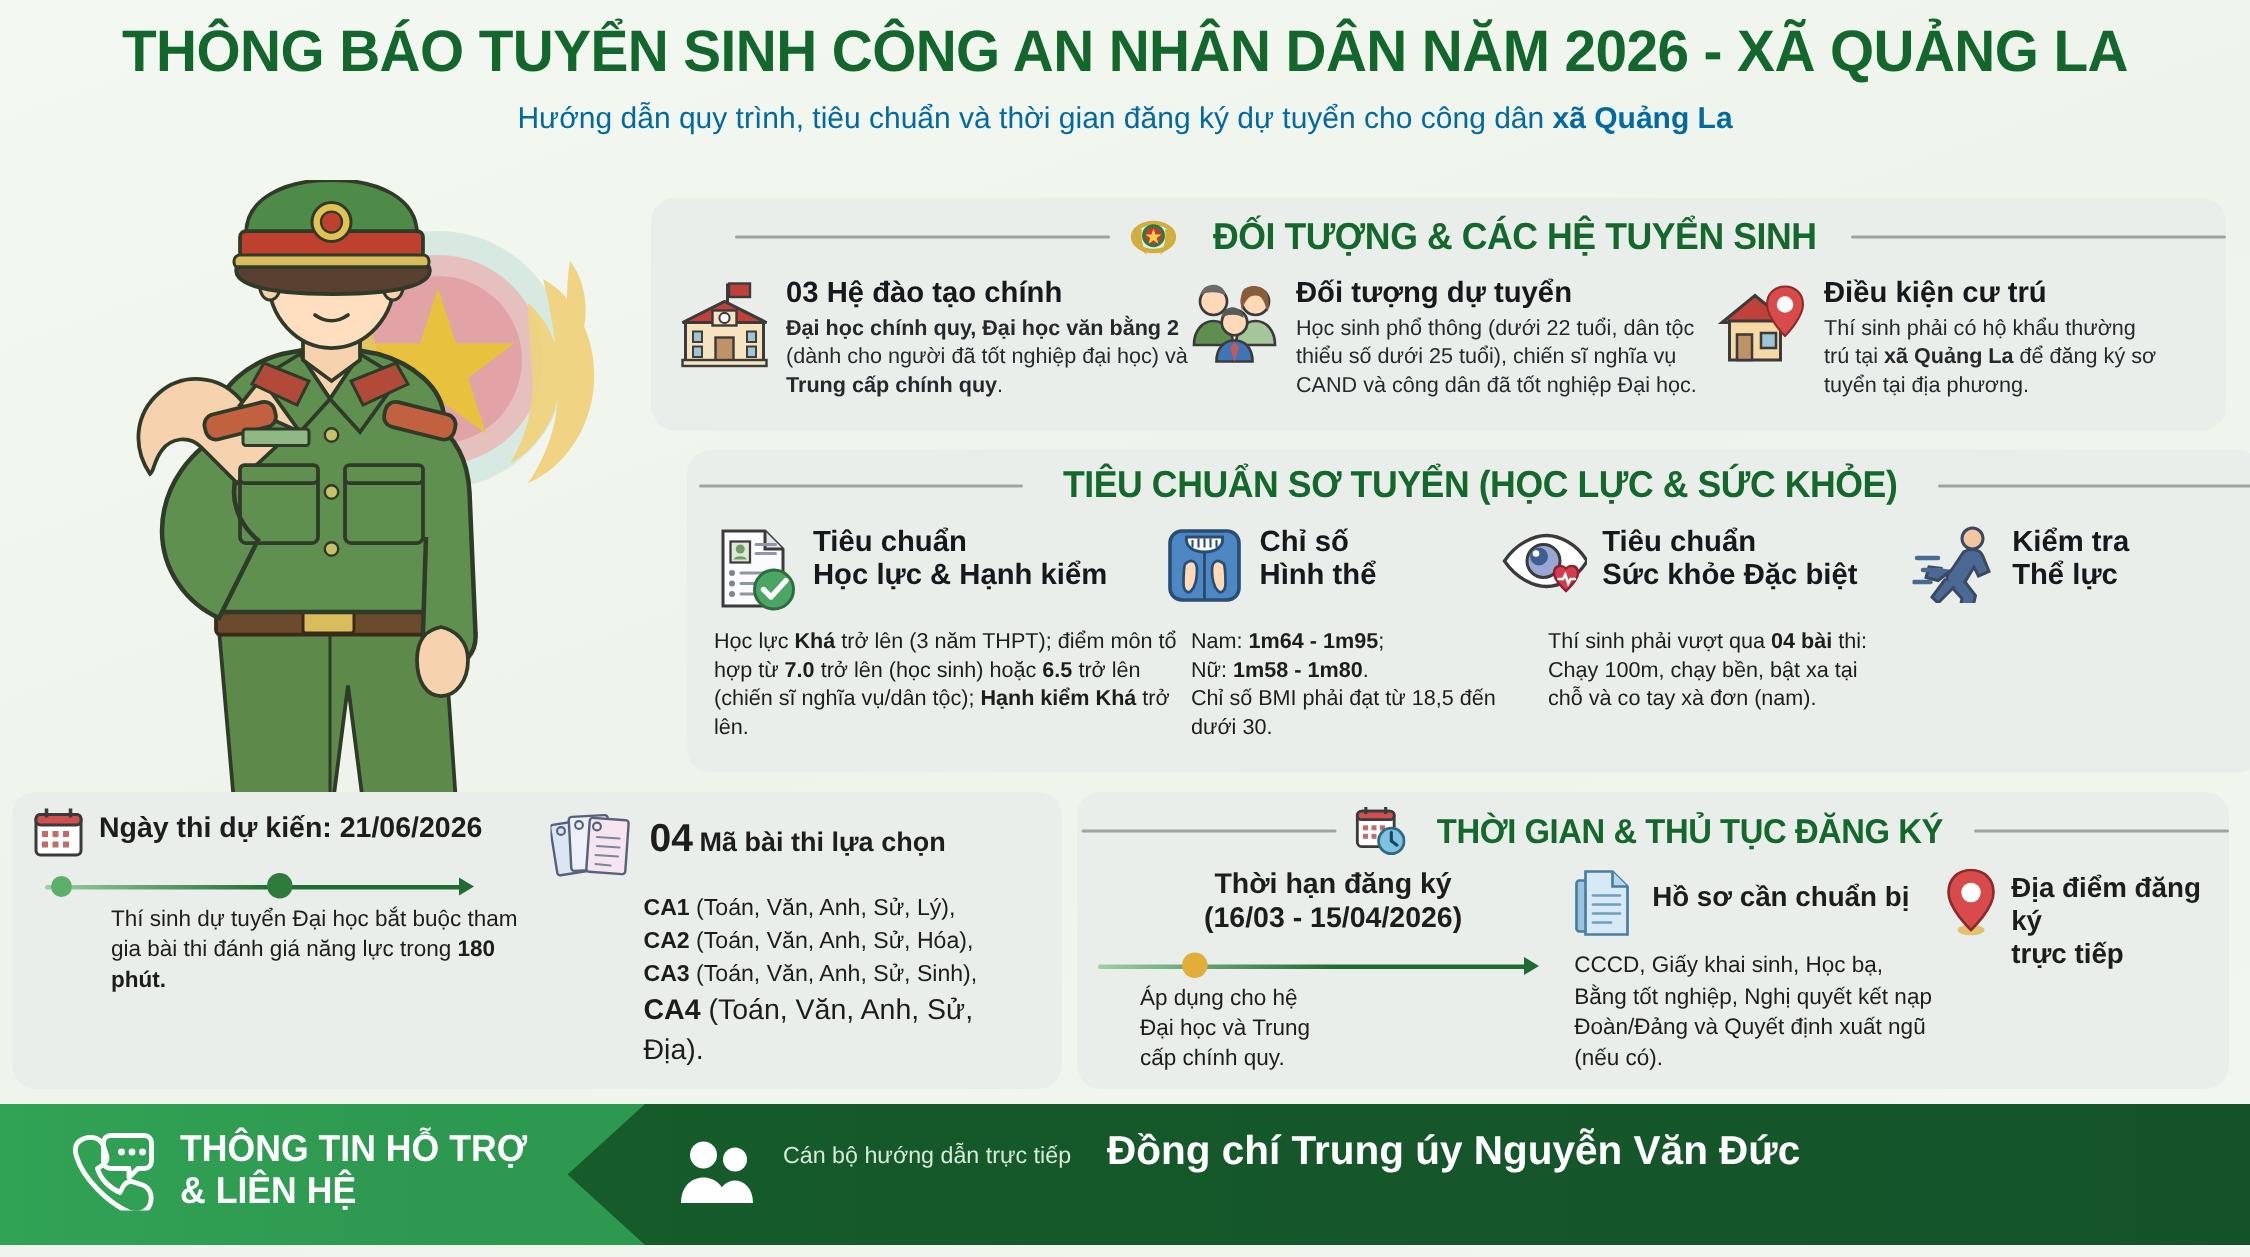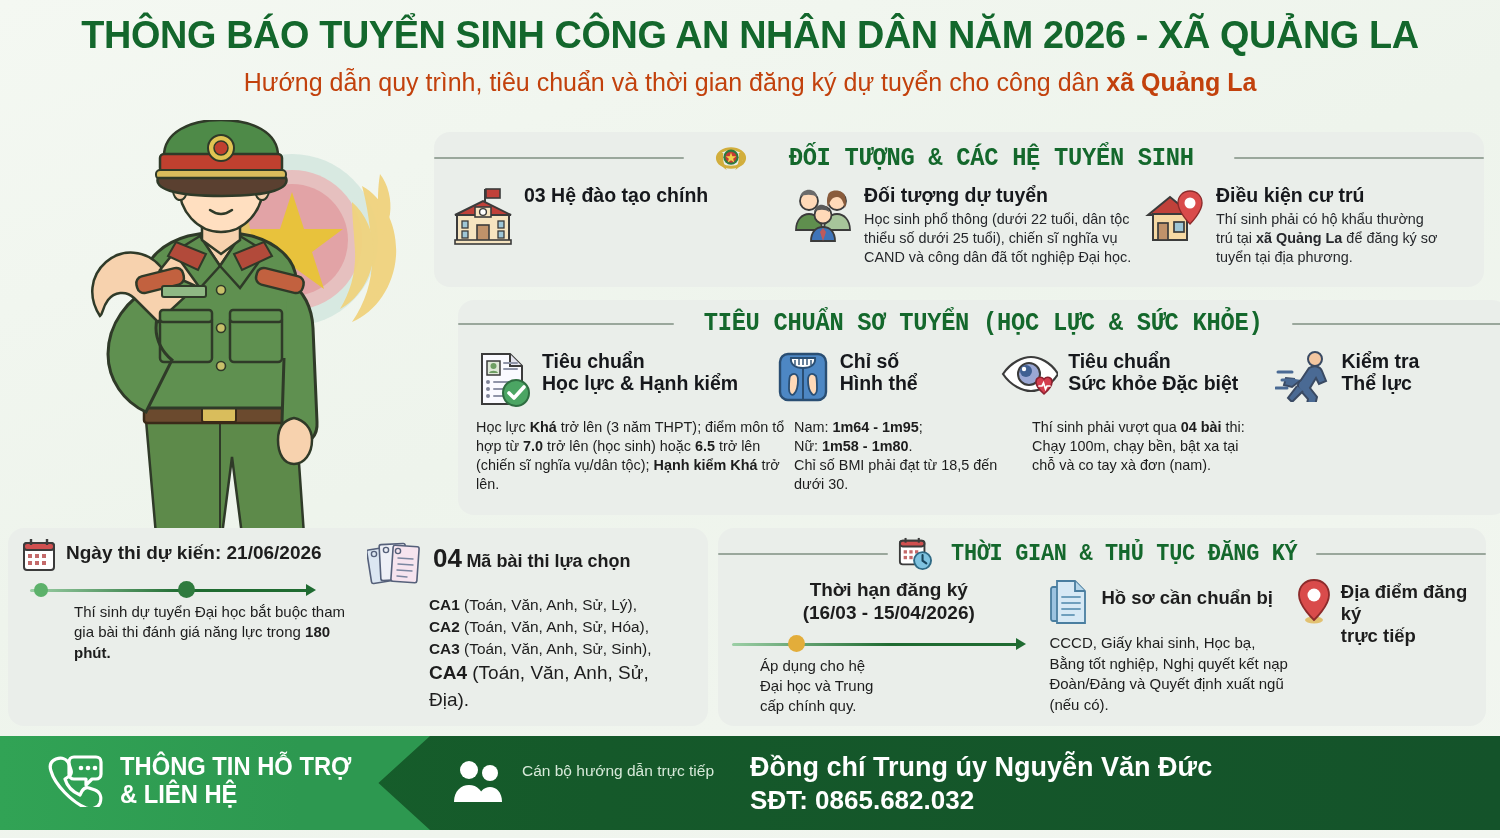--- a/index.html
+++ b/index.html
@@ -18,22 +18,22 @@
     font-size: 39px;
     font-weight: 700;
     letter-spacing: -0.4px;
     color: #13672c;
     line-height: 1.06;
     white-space: nowrap;
     transform: scaleX(0.97);
   }
   .subtitle {
     margin-top: 13px;
-    font-size: 25px;
-    color: #c2410c;
+    font-size: 20px;
+    color: #0369a1;
     font-weight: 400;
   }
   .subtitle b { font-weight: 700; }
 
   
   .officer-wrap {
     position: absolute;
     left: 18px; top: 120px;
     width: 420px; height: 415px;
   }
@@ -48,23 +48,23 @@
     background: #eaeeea;
     border-radius: 16px;
     position: absolute;
   }
   .card-a { left: 434px; top: 132px; width: 1050px; height: 155px; }
   .card-b { left: 458px; top: 300px; width: 1050px; height: 215px; }
   .card-c { left: 8px;   top: 528px; width: 700px;  height: 198px; }
   .card-d { left: 718px; top: 528px; width: 768px;  height: 198px; }
 
   .sec-head {
-    display: flex; align-items: center; justify-content: space-between;
+    display: flex; align-items: center; justify-content: flex-end;
+    gap: 12px;
     padding-top: 9px;
-    font-family: Liberation Mono, monospace;
   }
   .sec-head .rule {
     height: 2px; background: #9aa79c; flex: 0 0 auto; border-radius: 2px;
   }
   .sec-title {
     font-size: 25px; font-weight: 700; color: #14682c;
     letter-spacing: -0.3px; white-space: nowrap;
     transform: scaleX(0.95);
   }
   .sec-title.small { font-size: 23px; }
@@ -250,20 +250,21 @@
             <rect x="10" y="36" width="6" height="7"></rect>
               <rect x="10" y="46" width="6" height="7"></rect>
             <rect x="46" y="36" width="6" height="7"></rect>
               <rect x="46" y="46" width="6" height="7"></rect>
           </g>
           <rect x="3" y="55" width="56" height="4" fill="#f6e4c0" stroke="#3b3b3b" stroke-width="1.6"></rect>
         </svg>
       </span>
       <div class="txt">
         <h4>03 Hệ đào tạo chính</h4>
+        <p><b>Đại học chính quy, Đại học văn bằng 2</b> (dành cho người đã tốt nghiệp đại học) và <b>Trung cấp chính quy</b>.</p>
       </div>
     </div>
 
     <div class="item" style="width:352px">
       <span class="ico">
         <svg width="62" height="62" viewBox="0 0 62 62">
           <circle cx="17" cy="16" r="9" fill="#ffd9b8" stroke="#3b3b3b" stroke-width="1.8"></circle>
           <path d="M8 12c1-6 7-8 11-7 4 1 6 4 6 7-4-3-13-3-17 0z" fill="#6b6b6b"></path>
           <path d="M4 45c0-10 6-16 13-16s13 6 13 16z" fill="#5f8f4e" stroke="#3b3b3b" stroke-width="1.8"></path>
           <circle cx="45" cy="16" r="9" fill="#ffd9b8" stroke="#3b3b3b" stroke-width="1.8"></circle>
@@ -572,18 +573,17 @@
   <div class="foot-right">
     <svg width="52" height="56" viewBox="0 0 52 56" style="margin-top:6px">
       <circle cx="17" cy="14" r="9" fill="#fff"></circle>
       <path d="M2 46c0-11 7-17 15-17s15 6 15 17z" fill="#fff"></path>
       <circle cx="38" cy="17" r="8" fill="#fff"></circle>
       <path d="M26 46c0-10 6-15 12-15s12 5 12 15z" fill="#fff"></path>
     </svg>
     <div>
       <div class="foot-cap">Cán bộ hướng dẫn trực tiếp</div>
     </div>
-    <div style="margin-left:18px">
+    <div style="margin-left:6px">
       <div class="foot-name">Đồng chí Trung úy Nguyễn Văn Đức</div>
-      <div class="foot-phone">SĐT: 0865.682.032</div>
     </div>
   </div>
 </div>
 
 </body></html>

